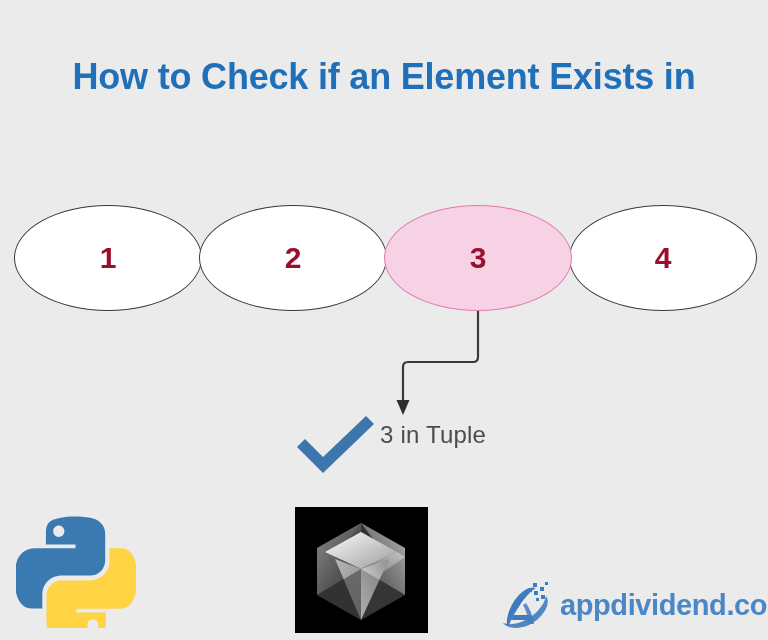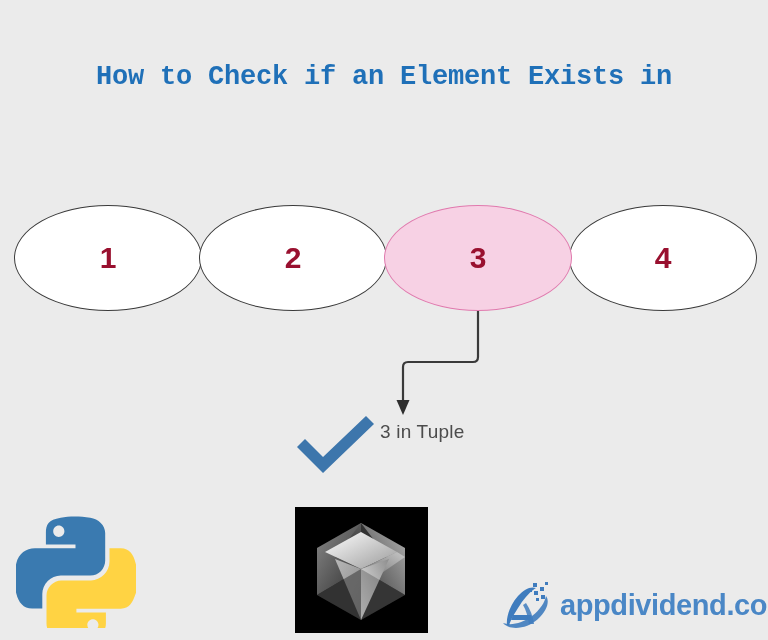--- a/index.html
+++ b/index.html
@@ -31,21 +31,21 @@
     font-family: "Liberation Sans Narrow", "Liberation Sans", sans-serif;
     font-weight: bold;
     font-size: 38px;
     line-height: 58px;
     letter-spacing: -0.2px;
   }
   .title-line {
     display: block;
     white-space: nowrap;
   }
-  .title-line-1 { font-size: 27px; font-family: Liberation Mono, monospace; }
+  .title-line-1 { font-size: 36px; }
   .title-line-2 { font-size: 39px; }
 
   
   .ellipse-row {
     position: absolute;
     left: 0;
     top: 205px;
     width: 768px;
     height: 110px;
   }
@@ -94,21 +94,21 @@
     left: 292px;
     top: 414px;
     width: 86px;
     height: 60px;
   }
   .caption {
     position: absolute;
     left: 380px;
     top: 421px;
     color: #4c4c4c;
-    font-size: 19px;
+    font-size: 24px;
     font-family: "Liberation Sans", sans-serif;
     letter-spacing: 0.2px;
     white-space: nowrap;
   }
 
   
   .python-logo {
     position: absolute;
     left: 16px;
     top: 508px;

